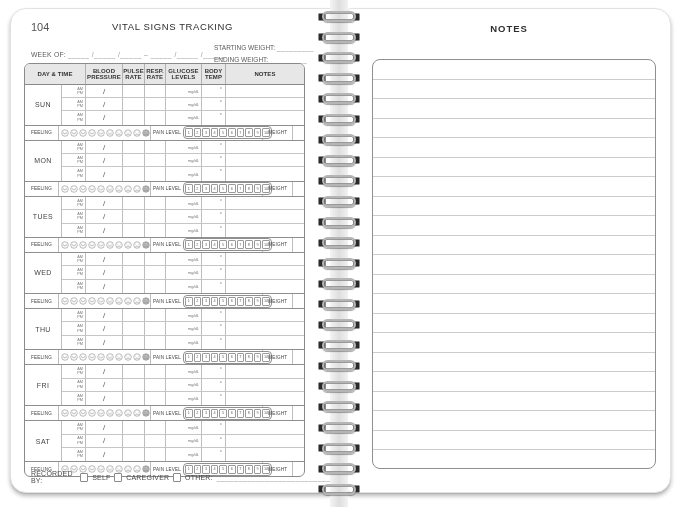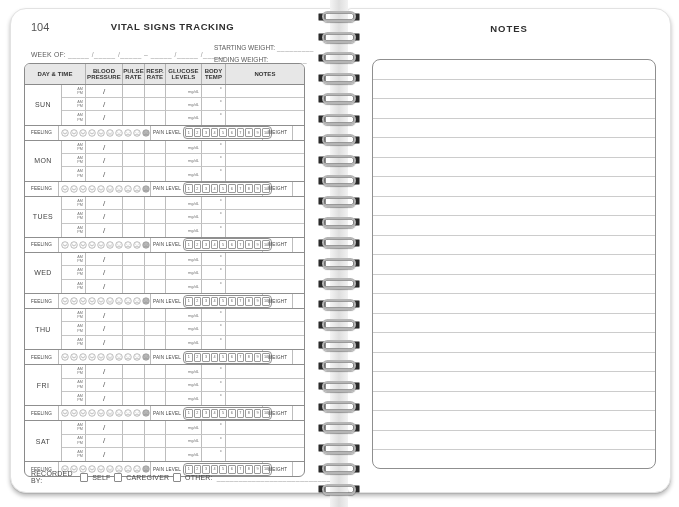--- a/index.html
+++ b/index.html
@@ -11,21 +11,21 @@
   .page{
     position:absolute;top:8px;height:483px;background:#ffffff;
     border:1px solid #e2e2e2;border-radius:16px;
     box-shadow:0 3px 4px rgba(0,0,0,.28), 0 1px 0 rgba(0,0,0,.08);
   }
   .page-left{left:10px;width:323px;border-top-right-radius:4px;border-bottom-right-radius:4px;}
   .page-right{left:347px;width:322px;border-top-left-radius:4px;border-bottom-left-radius:4px;}
 
   
   .pgnum{position:absolute;left:20px;top:12px;font-size:11px;color:#555;}
-  .ltitle{position:absolute;left:0;right:0;top:12px;text-align:center;font-size:9.5px;font-weight:bold;letter-spacing:.6px;color:#2e2e2e;}
+  .ltitle{position:absolute;left:0;right:0;top:12px;text-align:center;font-size:9.5px;font-weight:normal;letter-spacing:.6px;color:#2e2e2e;}
   .weekline{position:absolute;left:20px;top:42px;font-size:6.8px;color:#5a5a5a;letter-spacing:.2px;}
   .weights{position:absolute;right:20px;top:33px;font-size:6.5px;color:#5a5a5a;text-align:left;line-height:12px;}
   .blank{color:#9a9a9a;letter-spacing:.5px;}
 
   
   .vtable{
     position:absolute;left:13px;top:54px;width:281px;
     border:1.4px solid #8a8a8a;border-radius:6px;overflow:hidden;background:#fff;
     box-sizing:border-box;
   }

